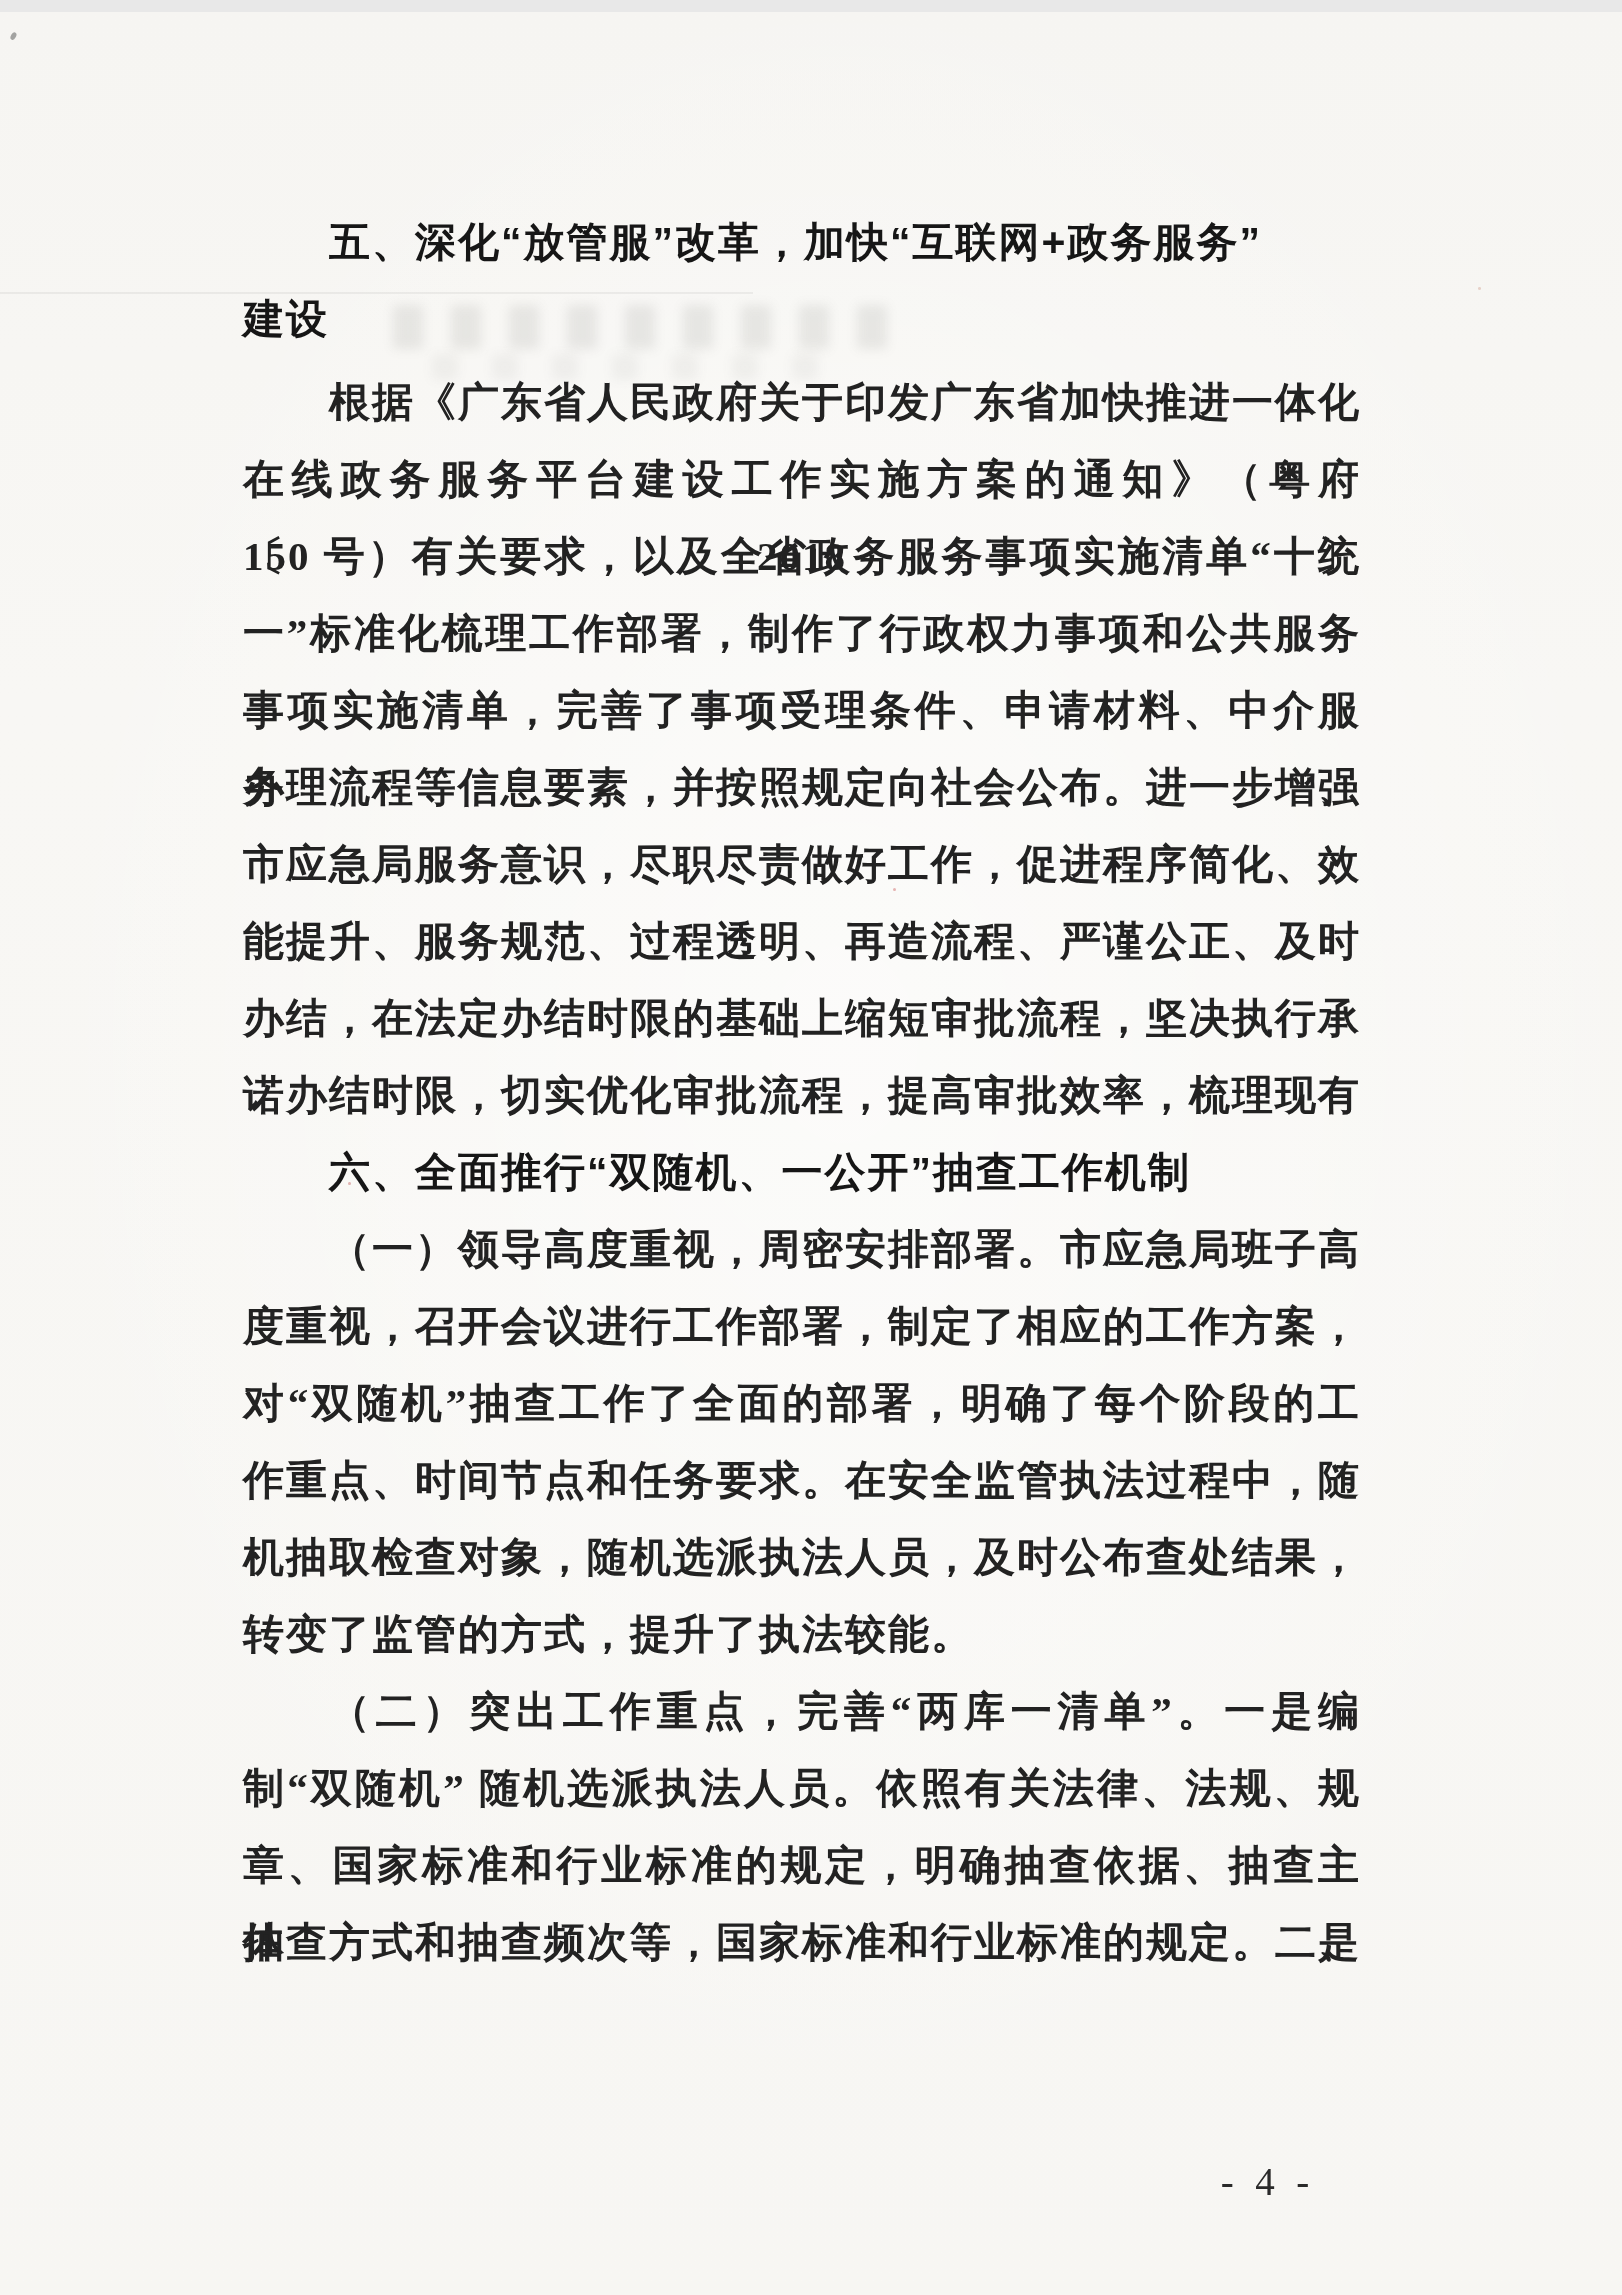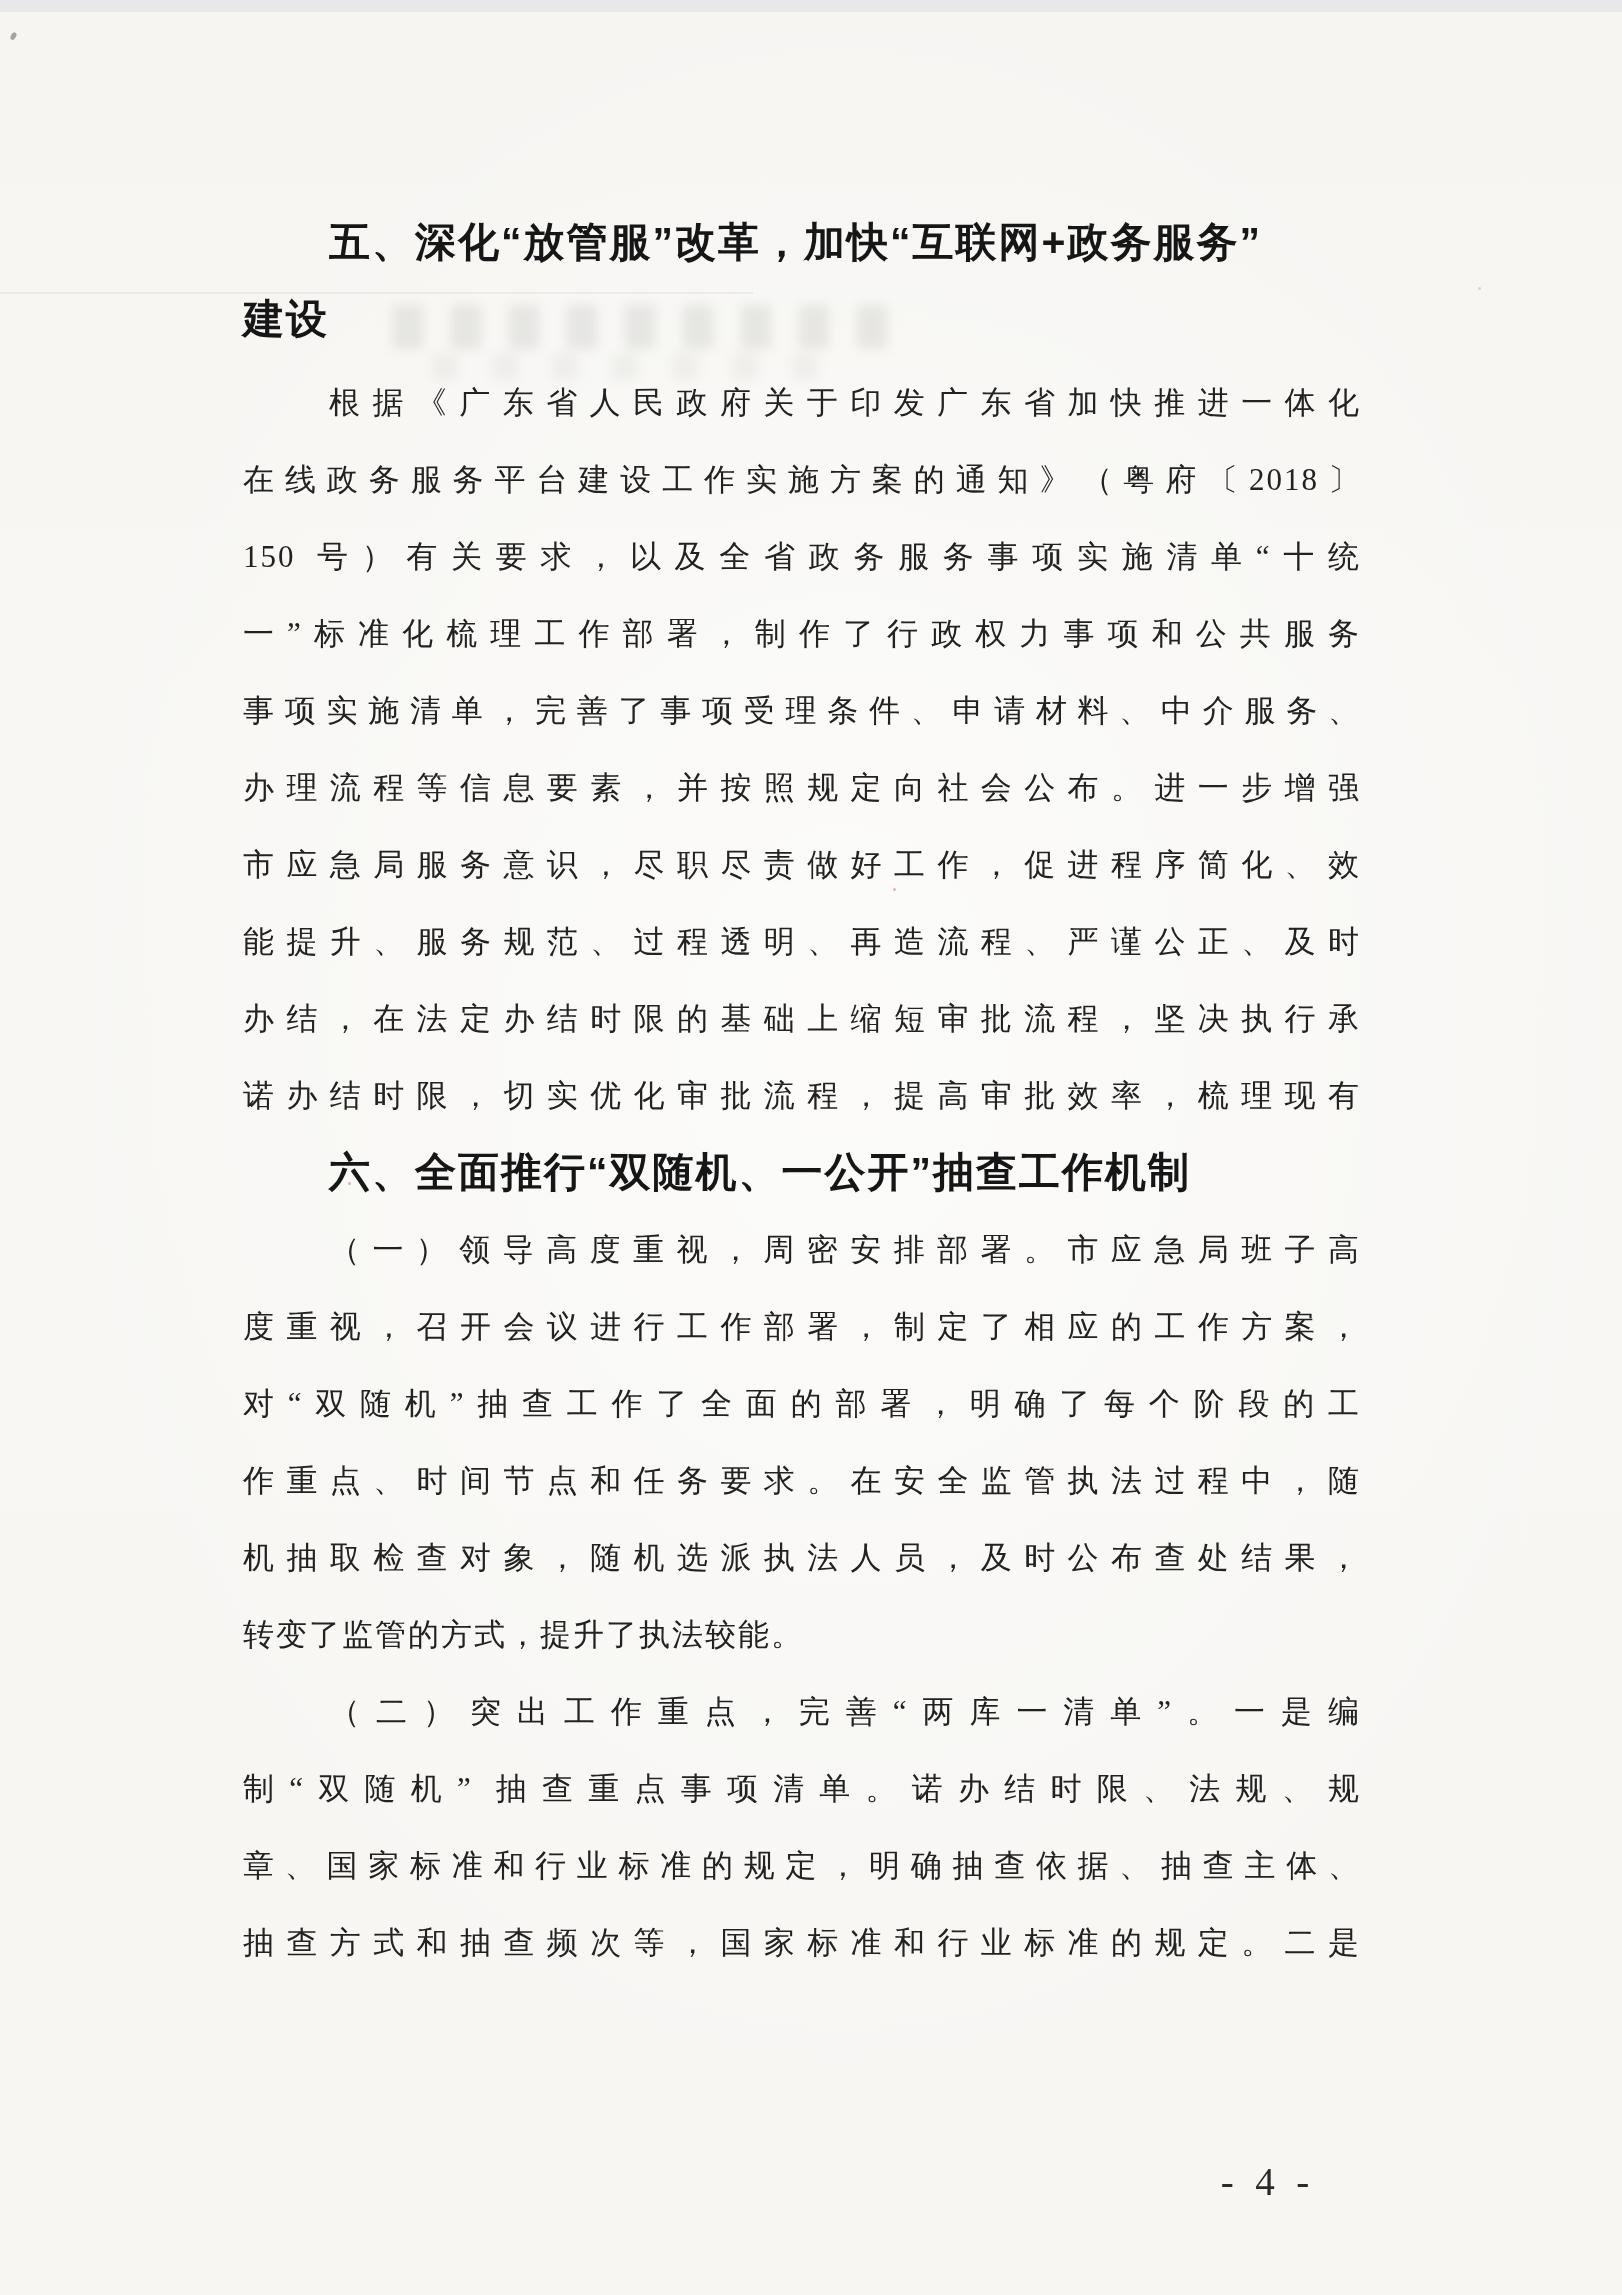--- a/index.html
+++ b/index.html
@@ -26,23 +26,24 @@
     background:repeating-linear-gradient(90deg, rgba(110,110,106,.38) 0 30px, transparent 30px 58px);}
   .bleed.b2{left:432px;top:342px;width:406px;height:26px;opacity:.2;
     background:repeating-linear-gradient(90deg, rgba(110,110,106,.35) 0 26px, transparent 26px 60px);}
 
   
   #content{
     position:absolute;left:243px;top:192px;width:1118px;
   }
   .line{
     height:77px;line-height:77px;
-    font-size:31px;letter-spacing:2px;
+    font-size:41px;letter-spacing:2px;
     white-space:nowrap;
     color:#222;
+    font-weight:bold;
   }
   .line.fill{
     text-align:justify;
     text-align-last:justify;
     white-space:normal;
   }
   .line.first{text-indent:86px;}
   section.heading .line{
     font-family:"Liberation Sans","DejaVu Sans",sans-serif;
     font-weight:700;
@@ -95,21 +96,21 @@
       <section class="paragraph">
         <div class="line first fill">（一）领导高度重视，周密安排部署。市应急局班子高</div>
         <div class="line fill">度重视，召开会议进行工作部署，制定了相应的工作方案，</div>
         <div class="line fill">对“双随机”抽查工作了全面的部署，明确了每个阶段的工</div>
         <div class="line fill">作重点、时间节点和任务要求。在安全监管执法过程中，随</div>
         <div class="line fill">机抽取检查对象，随机选派执法人员，及时公布查处结果，</div>
         <div class="line">转变了监管的方式，提升了执法较能。</div>
       </section>
       <section class="paragraph">
         <div class="line first fill">（二）突出工作重点，完善“两库一清单”。一是编</div>
-        <div class="line fill">制“双随机” 抽查重点事项清单。诺办结时限、法规、规</div>
+        <div class="line fill">制“双随机” 随机选派执法人员。依照有关法律、法规、规</div>
         <div class="line fill">章、国家标准和行业标准的规定，明确抽查依据、抽查主体、</div>
         <div class="line fill">抽查方式和抽查频次等，国家标准和行业标准的规定。二是</div>
       </section>
     </div>
 
   <div id="page-number">- 4 -</div>
 </div>
 
 
 </body></html>

